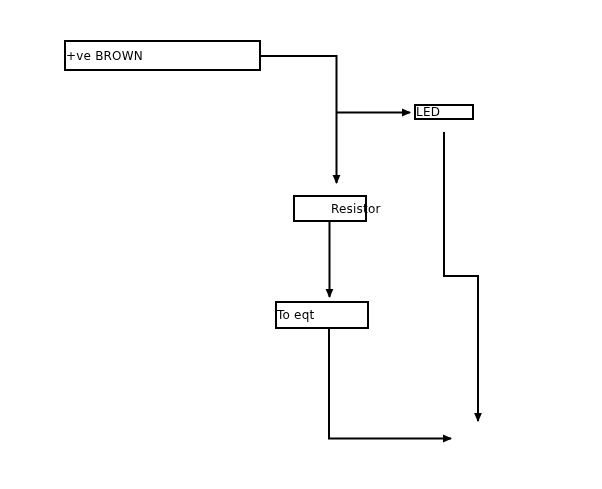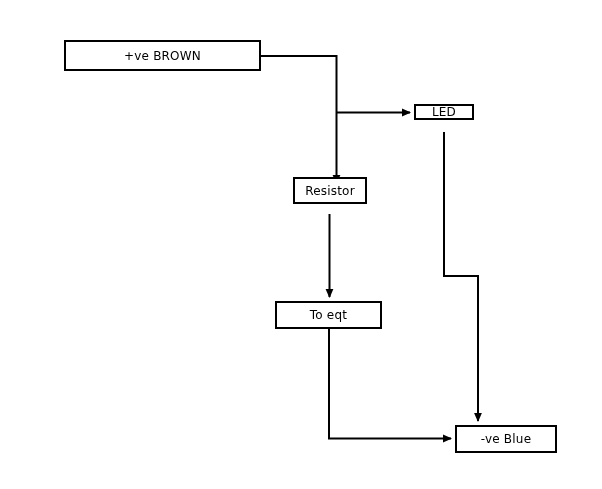--- a/index.html
+++ b/index.html
@@ -26,36 +26,35 @@
     height: 489px;
   }
   .node {
     position: absolute;
     box-sizing: border-box;
     border: 2px solid #000000;
     background: #ffffff;
     color: #000000;
     display: flex;
     align-items: center;
-    justify-content: center;
     font-family: "DejaVu Sans", sans-serif;
     font-size: 12px;
     line-height: 1;
     letter-spacing: 0.2px;
     white-space: nowrap;
     z-index: 2;
   }
   .node-label {
     display: block;
     transform: translateY(-0.5px);
   }
   #node-source   { left: 64px;  top: 40px;  width: 197px; height: 31px; }
   #node-led      { left: 414px; top: 104px; width: 60px;  height: 16px; }
-  #node-resistor { left: 293px; top: 177px; width: 74px;  height: 27px; }
-  #node-toeqt    { left: 275px; top: 301px; width: 107px;  height: 28px; }
+  #node-resistor { left: 293px; top: 195px; width: 74px;  height: 27px; padding-left: 36px; }
+  #node-toeqt    { left: 275px; top: 301px; width: 94px;  height: 28px; }
   #node-sink     { left: 455px; top: 425px; width: 102px; height: 28px; }
 </style>
 </head>
 <body>
 
 <div id="canvas">
 
   <svg id="wires" viewBox="0 0 602 489" width="602" height="489" xmlns="http://www.w3.org/2000/svg">
     <defs>
       <marker id="arrowhead" markerWidth="9" markerHeight="9" refX="8" refY="4.5" orient="auto" markerUnits="userSpaceOnUse">
@@ -83,17 +82,14 @@
   </div>
 
   <div class="node" id="node-resistor">
     <span class="node-label">Resistor</span>
   </div>
 
   <div class="node" id="node-toeqt">
     <span class="node-label">To eqt</span>
   </div>
 
-  <div class="node" id="node-sink">
-    <span class="node-label">-ve Blue</span>
-  </div>
 
 </div>
 
 </body></html>

